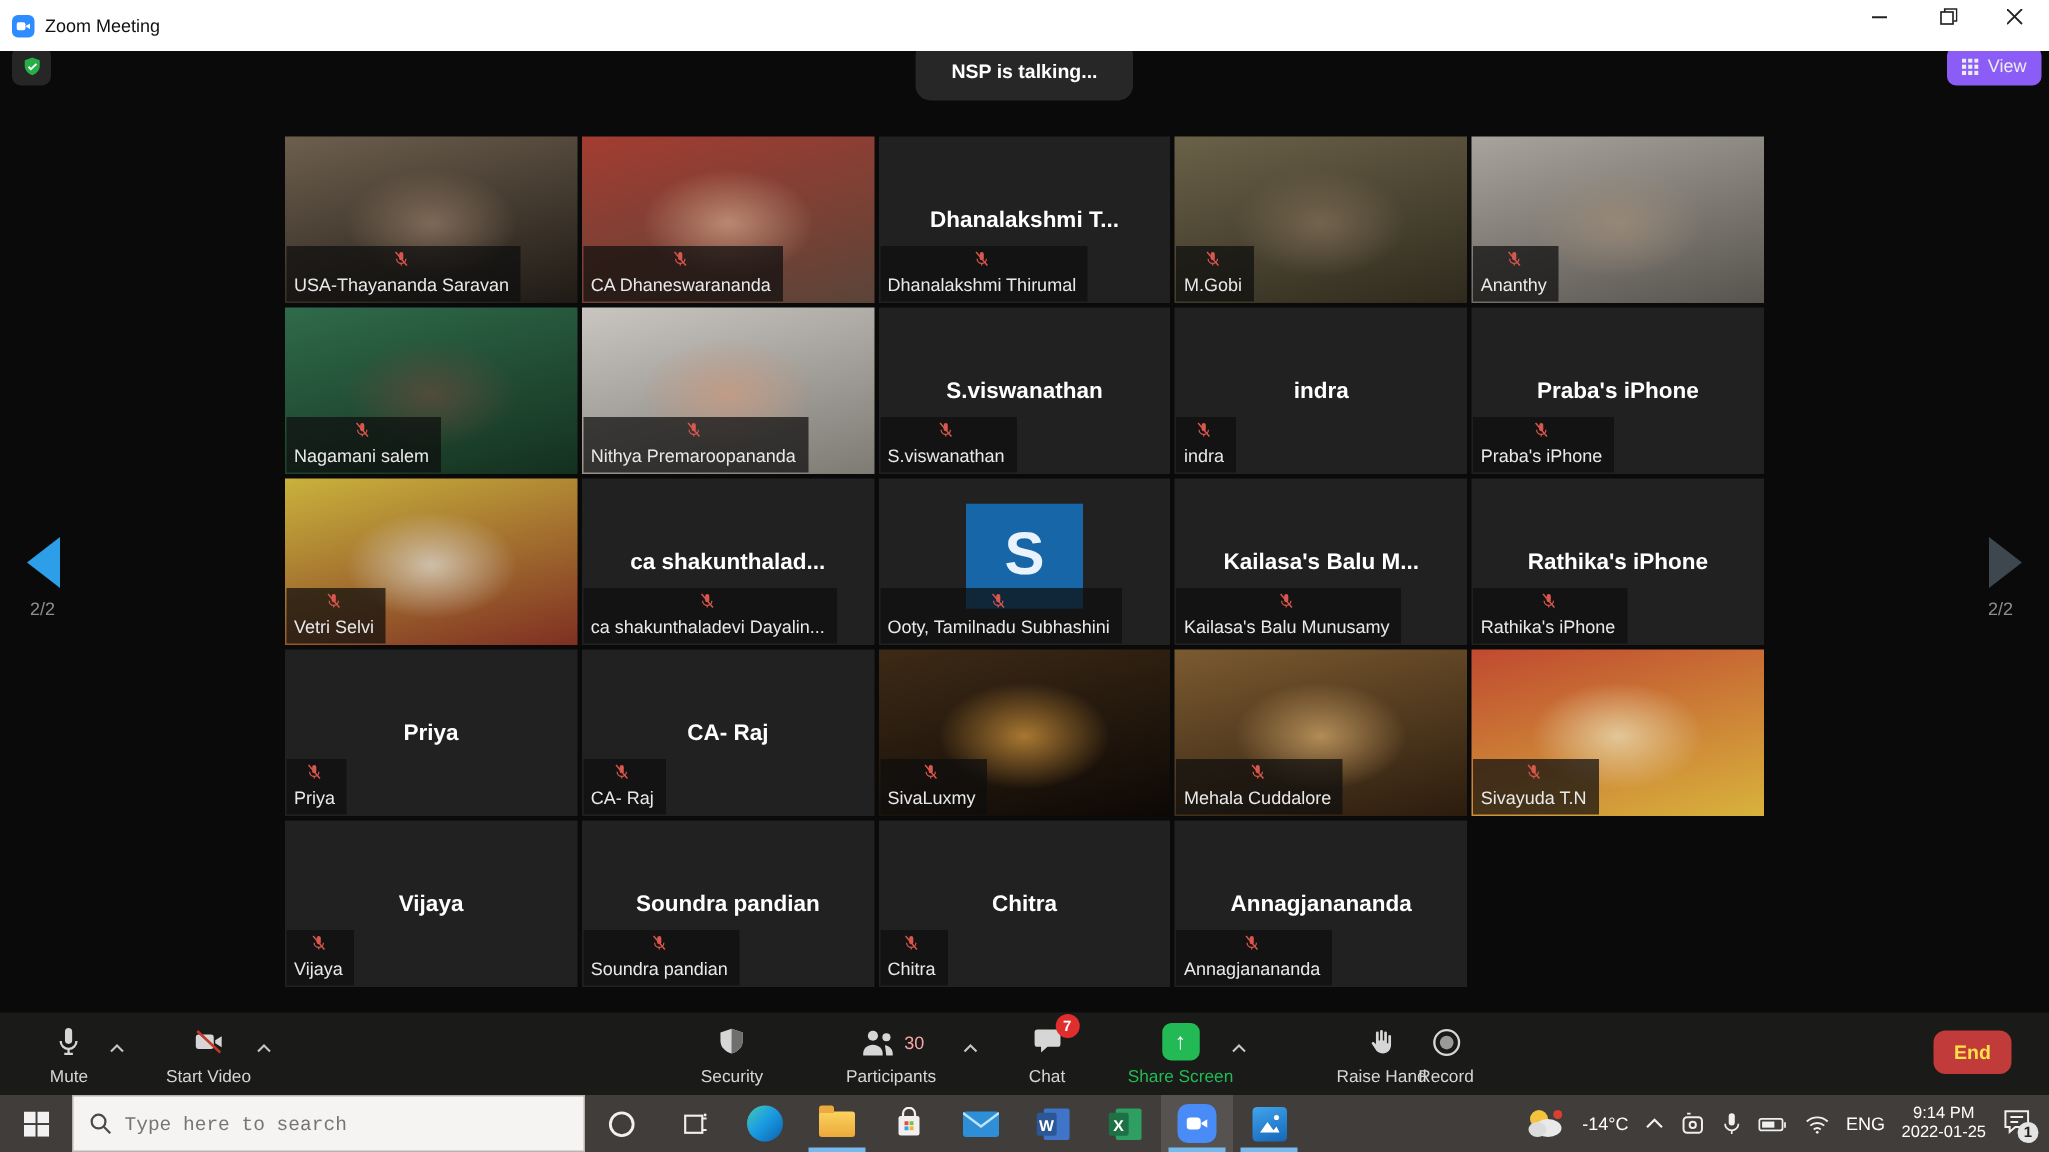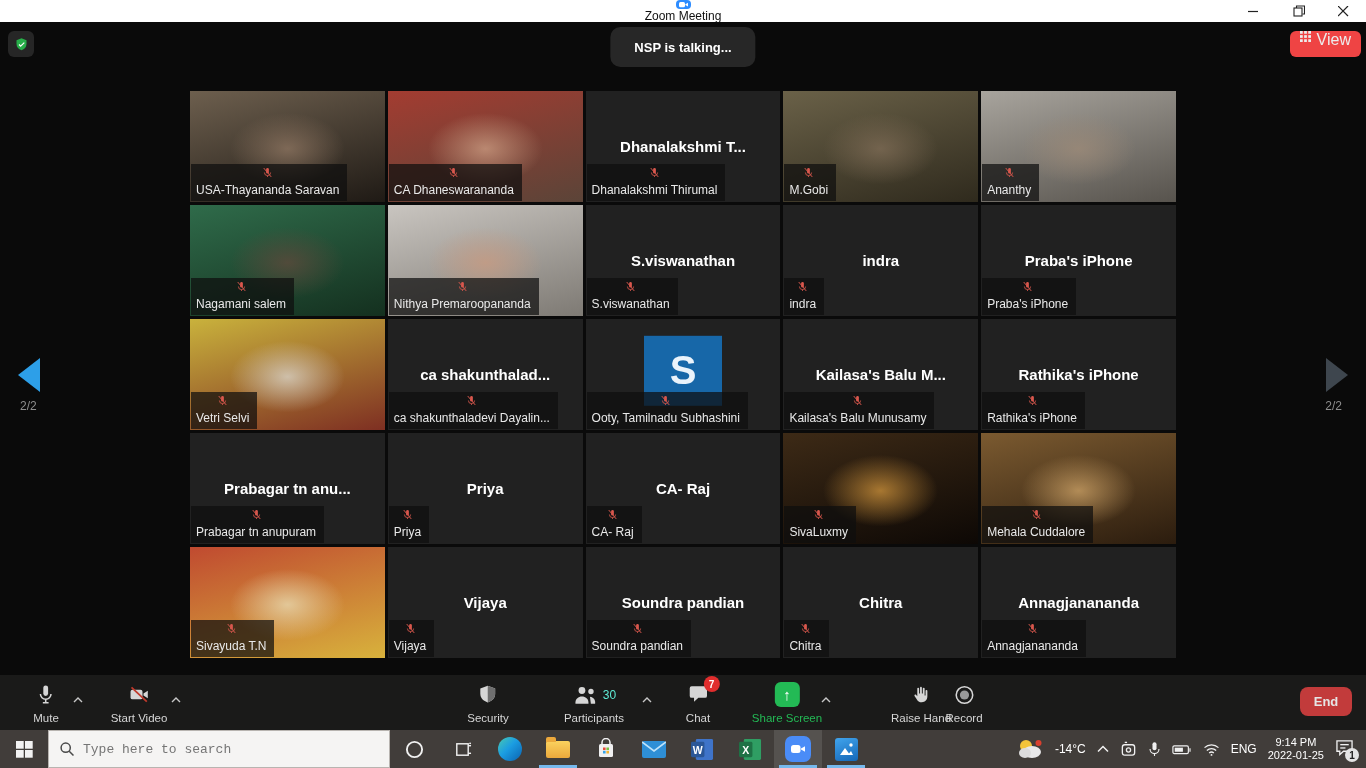--- a/index.html
+++ b/index.html
@@ -1,37 +1,37 @@
 <!DOCTYPE html>
 <html><head>
 <meta charset="utf-8">
 <style>
   * { margin:0; padding:0; box-sizing:border-box; }
   html,body { width:1366px; height:768px; overflow:hidden; background:#000;
               font-family:"Liberation Sans", sans-serif; }
 
   
-  .titlebar { position:absolute; top:0; left:0; width:1366px; height:22px; background:#fff;
-              display:flex; align-items:center; z-index:30;flex-direction:column; }
+  .titlebar { position:absolute; top:0; left:0; width:1366px; height:34px; background:#fff;
+              display:flex; align-items:center; z-index:30; }
   .app-icon { width:15px; height:15px; border-radius:4px; background:#2d8cff; margin:0 7px 0 8px;
               display:flex; align-items:center; justify-content:center; }
   .title-text { font-size:12px; color:#111; }
   .win-controls { position:absolute; right:0; top:0; height:22px; display:flex; }
   .win-btn { width:45px; height:22px; display:flex; align-items:center; justify-content:center; color:#222; }
 
   
   .stage { position:absolute; top:22px; left:0; width:1366px; height:671px; background:#0a0a0a; }
 
   .shield-btn { position:absolute; left:8px; top:9px; width:26px; height:26px; background:#262626;
                 border-radius:6px; display:flex; align-items:center; justify-content:center; }
   .talking-banner { position:absolute; left:50%; top:5px; transform:translateX(-50%); height:40px;
                 border-radius:10px; background:#272727; color:#fff; font-weight:bold; font-size:13px;
                 display:flex; align-items:center; padding:0 24px; }
-  .view-btn { position:absolute; right:5px; top:9px; height:26px; background:#ef4444; border-radius:6px;
-              color:#ececec; font-size:16px; display:flex; gap:6px; padding:0 10px; }
+  .view-btn { position:absolute; right:5px; top:9px; height:26px; background:#8b5cf6; border-radius:6px;
+              color:#ececec; font-size:12px; display:flex; align-items:center; gap:6px; padding:0 10px; }
 
   
   .grid { position:absolute; left:190px; top:69px; width:986px; height:567px;
           display:grid; grid-template-columns:repeat(5,1fr); grid-template-rows:repeat(5,1fr); gap:3px; }
   .tile { position:relative; background:#212121; overflow:hidden; }
   .tile-center-name { position:absolute; inset:0; display:flex; align-items:center; justify-content:center;
           color:#fff; font-weight:bold; font-size:15px; text-align:center; padding:0 10px; }
   .tile-avatar { position:absolute; left:50%; top:50%; transform:translate(-50%,-56%); width:78px; height:70px;
           display:flex; align-items:center; justify-content:center; color:#eaf3fb; font-size:40px; font-weight:bold; }
   .tile-label { position:absolute; left:1px; bottom:1px; background:rgba(14,14,14,.72); color:#e9e9e9;
@@ -51,23 +51,23 @@
   .tb-item { position:absolute; top:7px; transform:translateX(-50%); display:flex; flex-direction:column;
              align-items:center; gap:5px; color:#d6d6d6; font-size:11.5px; white-space:nowrap; }
   .tb-iconrow { height:25px; display:flex; align-items:center; gap:4px; position:relative; }
   .tb-caret { position:absolute; top:14px; transform:translateX(-50%); }
   .share-label { color:#23ba55; }
   .share-box { width:25px; height:25px; border-radius:6px; background:#23ba55; display:flex;
                align-items:center; justify-content:center; color:#fff; font-size:15px; font-weight:bold; }
   .badge { position:absolute; top:-6px; right:-10px; width:16px; height:16px; border-radius:50%;
            background:#e02d2d; color:#fff; font-size:10px; font-weight:bold;
            display:flex; align-items:center; justify-content:center; }
-  .pcount { color:#5eead4; font-size:12px; }
-  .end-btn { position:absolute; right:14px; top:12px; width:52px; height:29px; background:#c23b3b;
-             border-radius:8px; color:#e5e5e5; font-weight:bold; font-size:13px;
+  .pcount { color:#fca5a5; font-size:12px; }
+  .end-btn { position:absolute; right:25px; top:12px; width:52px; height:29px; background:#c23b3b;
+             border-radius:8px; color:#fde047; font-weight:bold; font-size:13px;
              display:flex; align-items:center; justify-content:center; }
 
   
   .taskbar { position:absolute; top:730px; left:0; width:1366px; height:38px; background:#413d3a;
              display:flex; align-items:center; z-index:30; }
   .start-cell { width:48px; height:38px; display:flex; align-items:center; justify-content:center; }
   .search-box { width:342px; height:38px; background:#f5f4f3; border:1px solid #b8b4b0;
                 display:flex; align-items:center; gap:8px; padding:0 10px; }
   .search-box input { border:none; outline:none; background:transparent; font-size:13px; color:#4a4a4a;
                 width:260px; font-family:Liberation Mono, monospace; }
@@ -349,33 +349,20 @@
       <svg class="mic-off" width="11" height="11" viewBox="0 0 16 16">
         <rect x="6" y="1.5" width="4" height="8" rx="2" fill="#d9574d"></rect>
         <path d="M3.5 8a4.5 4.5 0 0 0 9 0" stroke="#d9574d" stroke-width="1.2" fill="none"></path>
         <line x1="8" y1="12.5" x2="8" y2="14.5" stroke="#d9574d" stroke-width="1.2"></line>
         <line x1="2.5" y1="1.5" x2="13.5" y2="14.5" stroke="#d9574d" stroke-width="1.4"></line>
       </svg>
       <span class="tile-label-text">Rathika's iPhone</span>
     </div>
   </div>
 
-  <div class="tile">
-    <div class="tile-center-name">Prabagar tn anu...</div>
-
-    <div class="tile-label">
-      <svg class="mic-off" width="11" height="11" viewBox="0 0 16 16">
-        <rect x="6" y="1.5" width="4" height="8" rx="2" fill="#d9574d"></rect>
-        <path d="M3.5 8a4.5 4.5 0 0 0 9 0" stroke="#d9574d" stroke-width="1.2" fill="none"></path>
-        <line x1="8" y1="12.5" x2="8" y2="14.5" stroke="#d9574d" stroke-width="1.2"></line>
-        <line x1="2.5" y1="1.5" x2="13.5" y2="14.5" stroke="#d9574d" stroke-width="1.4"></line>
-      </svg>
-      <span class="tile-label-text">Prabagar tn anupuram</span>
-    </div>
-  </div>
 
   <div class="tile">
     <div class="tile-center-name">Priya</div>
 
     <div class="tile-label">
       <svg class="mic-off" width="11" height="11" viewBox="0 0 16 16">
         <rect x="6" y="1.5" width="4" height="8" rx="2" fill="#d9574d"></rect>
         <path d="M3.5 8a4.5 4.5 0 0 0 9 0" stroke="#d9574d" stroke-width="1.2" fill="none"></path>
         <line x1="8" y1="12.5" x2="8" y2="14.5" stroke="#d9574d" stroke-width="1.2"></line>
         <line x1="2.5" y1="1.5" x2="13.5" y2="14.5" stroke="#d9574d" stroke-width="1.4"></line>

